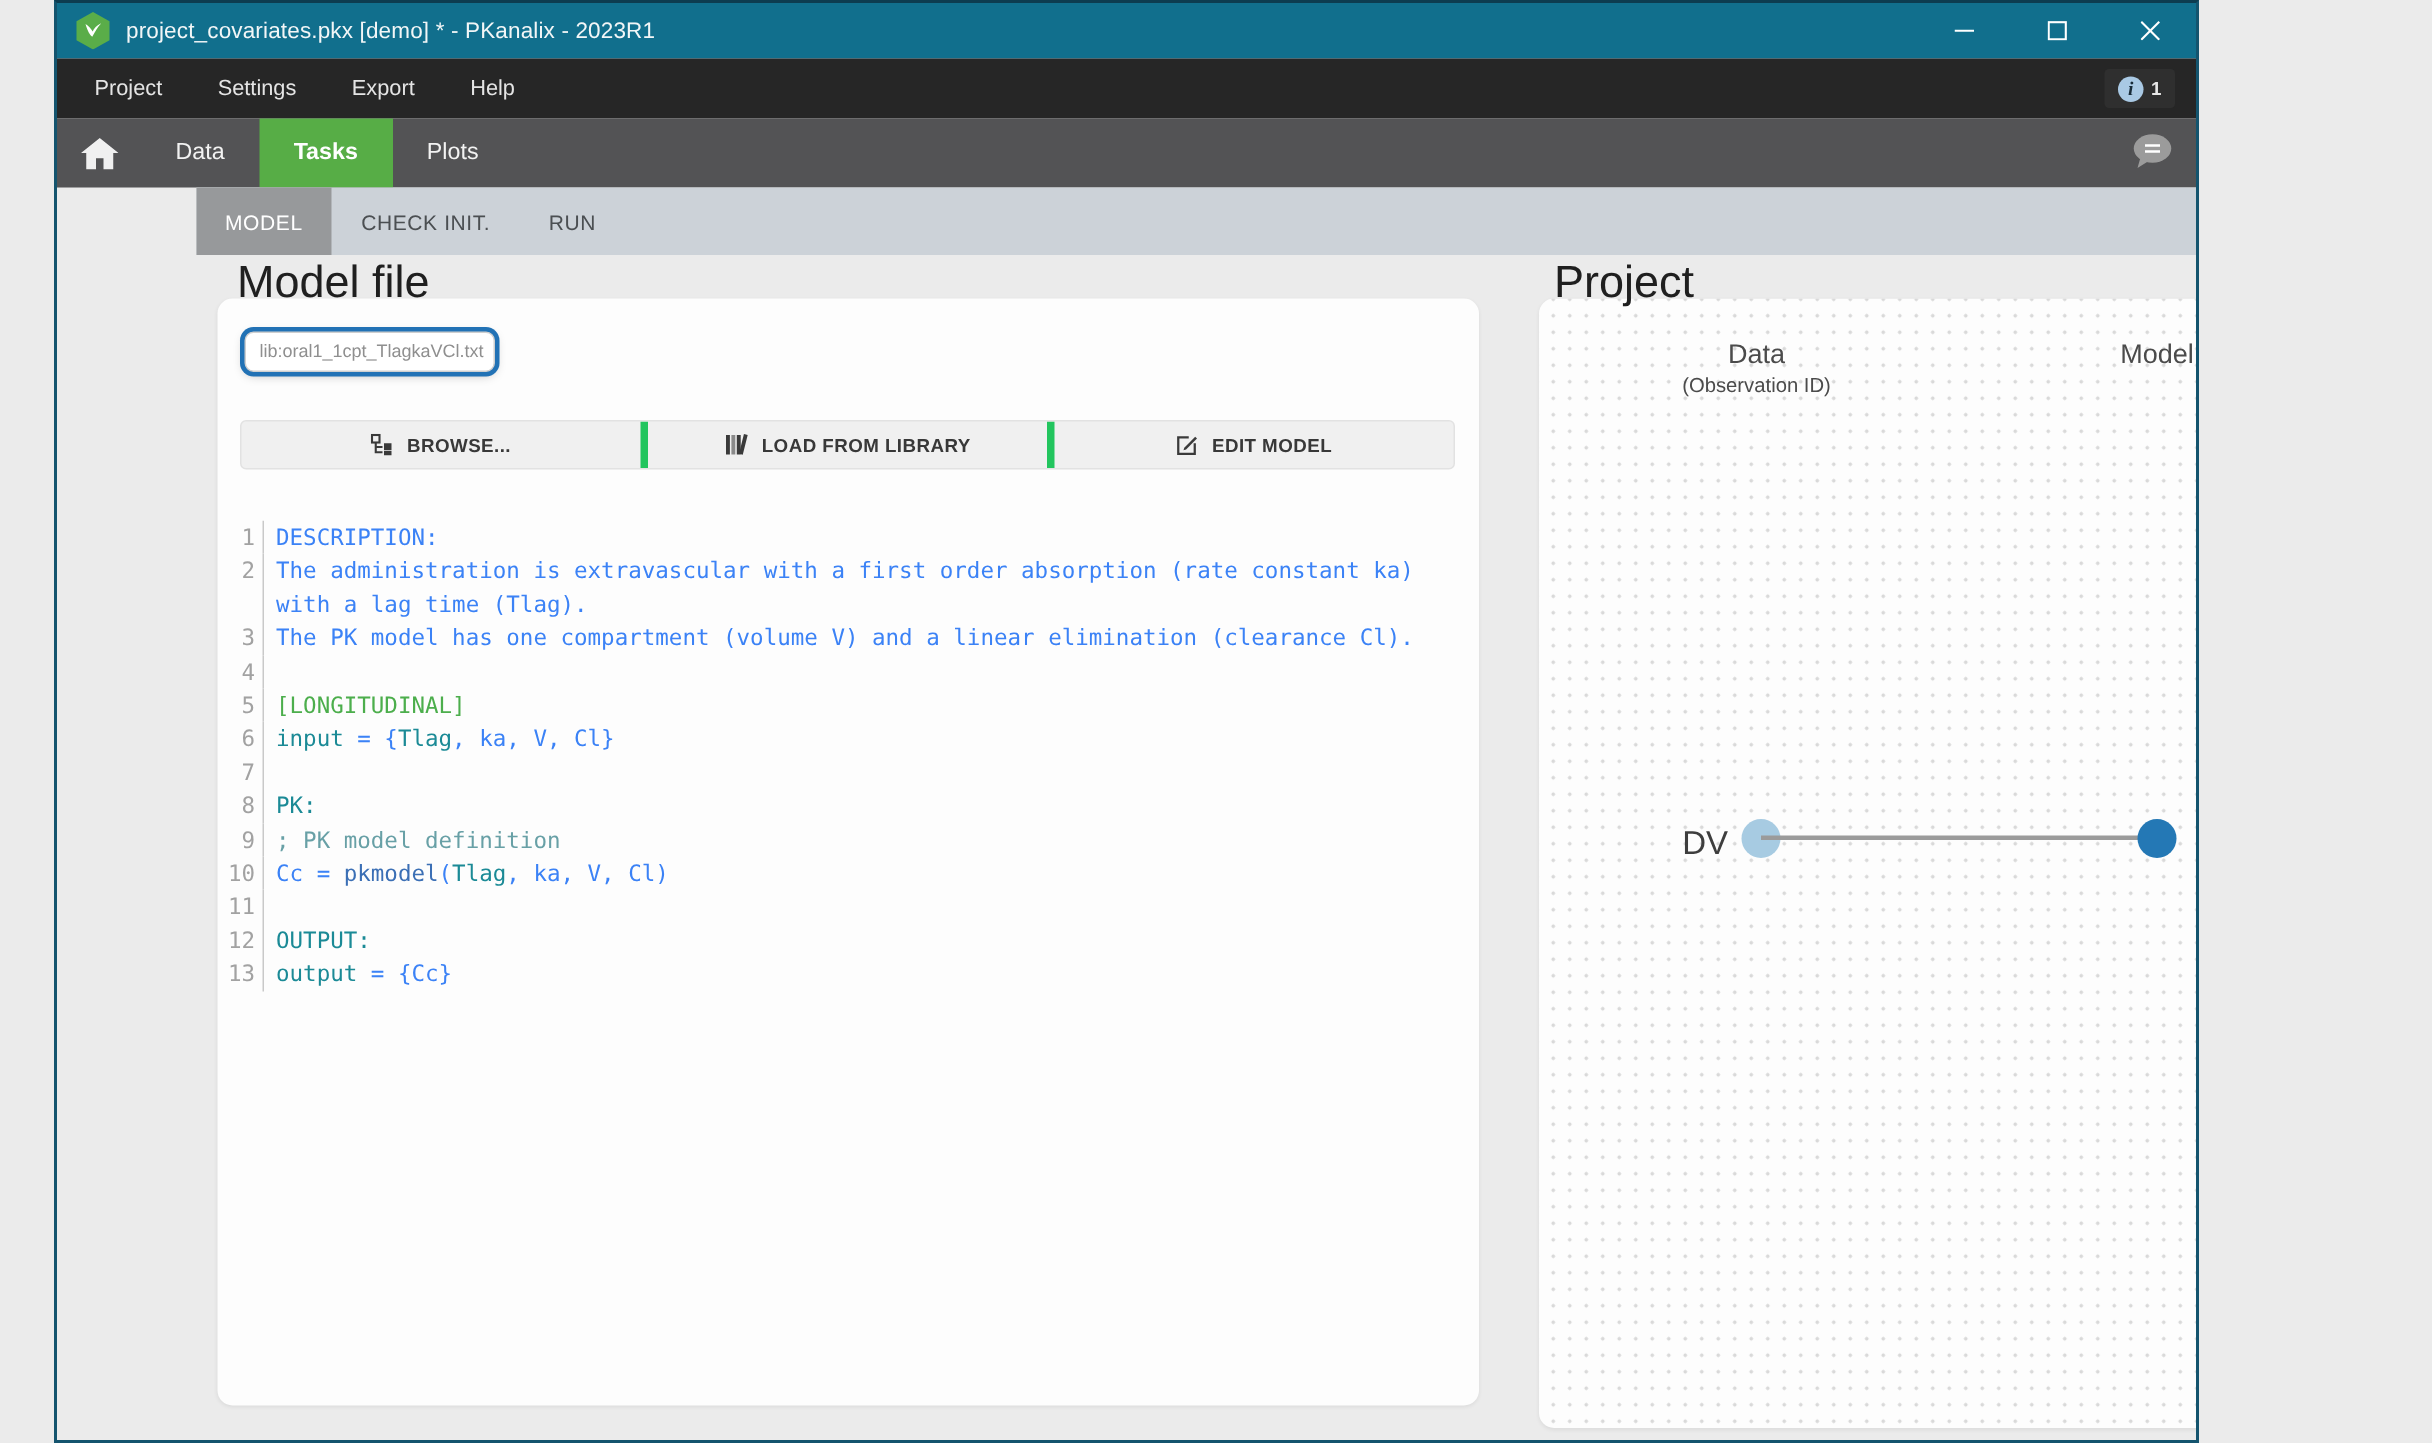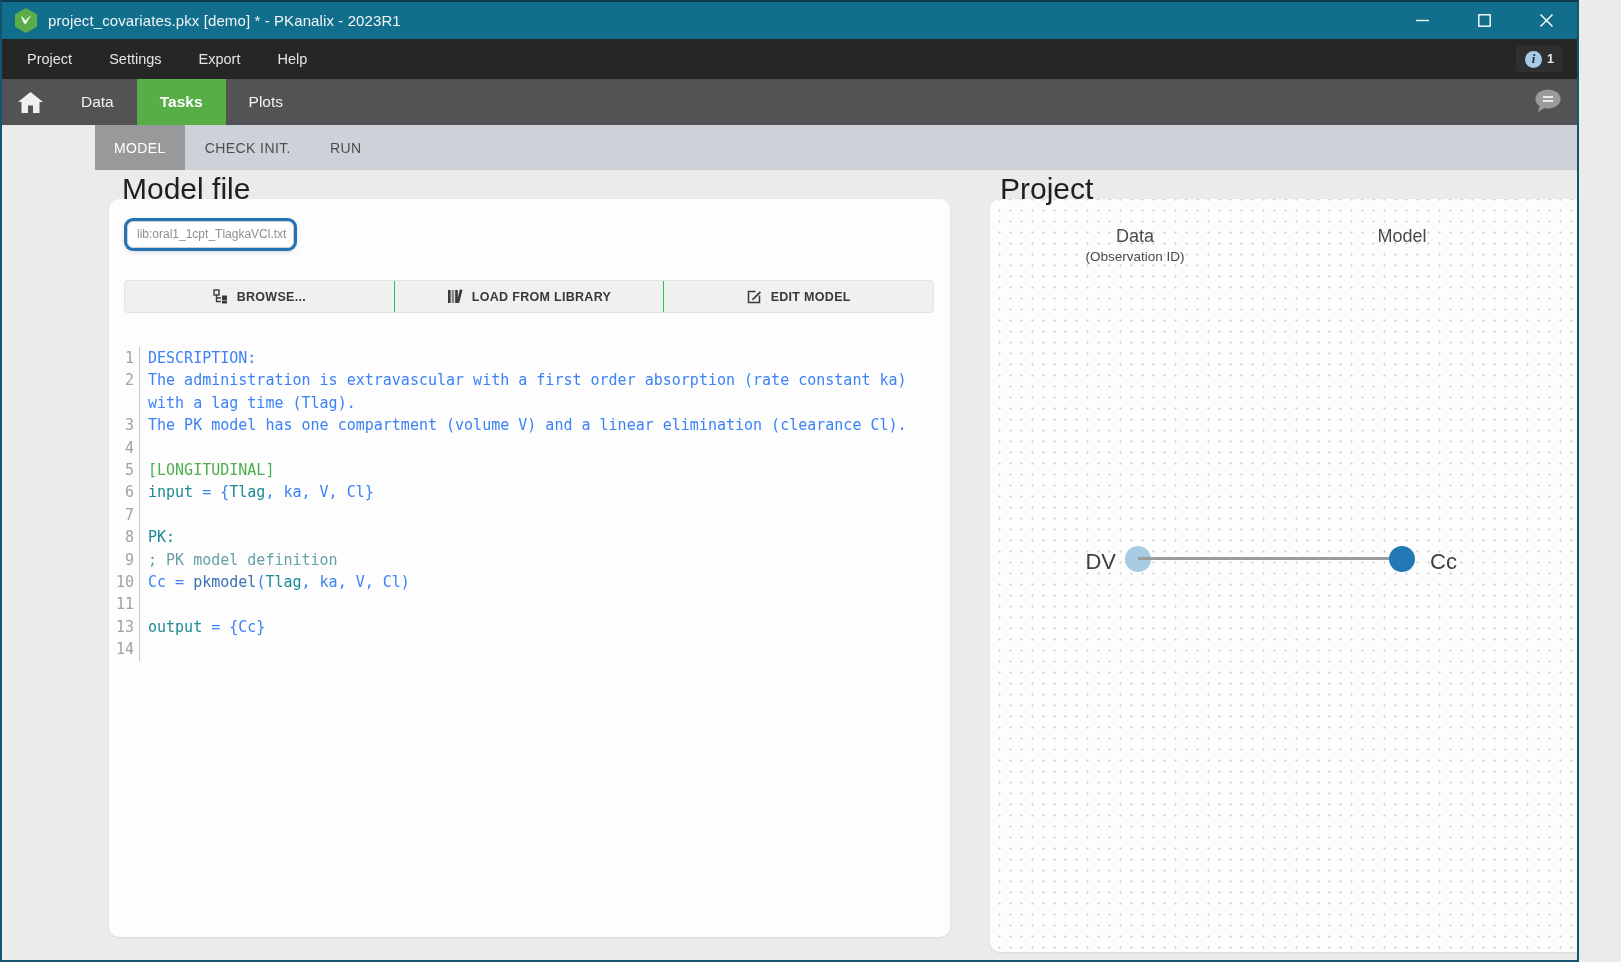--- a/index.html
+++ b/index.html
@@ -1,18 +1,18 @@
 <!DOCTYPE html>
 <html style="--titlebar-teal: #116f8d; --accent-green: #57ad46; --focus-blue: #2272b5; --map-handle-light: #a7cbe2; --map-handle-dark: #2478b5; --code-keyword-teal: #1b8a96; --code-section-green: #4cae4c; --code-function-blue: #3b6fb5; --code-comment: #68a0a6;"><head>
 <meta charset="utf-8">
 <style>
   * { margin:0; padding:0; box-sizing:border-box; }
   body { font-family:"Liberation Sans", sans-serif; background:#ebebeb; }
-  .window { position:relative; width:1579px; height:962px; overflow:hidden;
-            border:2px solid #14546e; border-top-color:#0d3c50; background:#ebebeb; }
+  .window { position:relative; width:1430px; height:962px; overflow:hidden;
+            border:2px solid #14546e; border-top-color:#0d3c50; background:#ebebeb;margin-left:36px; }
 
   
   .titlebar { position:absolute; left:0; top:0; width:100%; height:37px;
               background:var(--titlebar-teal,#116f8d); display:flex; align-items:center; }
   .app-icon { margin-left:12px; width:24px; height:25px; display:inline-flex; }
   .win-title { color:#f2f6f7; font-size:15px; margin-left:10px; letter-spacing:.1px; }
   .win-controls { position:absolute; right:0; top:0; height:37px; display:flex; }
   .wc { width:62px; height:37px; display:flex; align-items:center; justify-content:center; color:#fff; }
 
   
@@ -60,21 +60,21 @@
 
   
   .file-input { position:absolute; left:18px; top:22px; width:167px; height:27px; background:#fff;
                 border:1px solid #cfcfcf; border-radius:6px;
                 box-shadow:0 0 0 3px var(--focus-blue,#2272b5), 0 2px 7px rgba(0,0,0,.28);
                 font-size:12px; color:#8f8f8f; line-height:25px; padding-left:9px;
                 white-space:nowrap; overflow:hidden; }
   .btn-row { position:absolute; left:15px; top:81px; width:810px; height:33px; display:flex;
              background:#f0f0f0; border:1px solid #e2e2e2; border-radius:4px; overflow:hidden; }
   .mbtn { flex:1; display:flex; align-items:center; justify-content:center; gap:9px;
-          background:transparent; border:none; border-right:1px solid #22c55e;
+          background:transparent; border:none; border-right:5px solid #22c55e;
           font-family:"Liberation Sans", sans-serif; font-size:12.5px; font-weight:bold;
           color:#383838; letter-spacing:.3px; cursor:pointer; }
   .mbtn:last-child { border-right:none; }
 
   
   .code-editor { position:absolute; left:7px; top:148px; right:8px; bottom:10px; overflow:hidden;
                  font-family:"DejaVu Sans Mono", monospace; font-size:15px; line-height:22.4px; }
   .code-line { display:flex; min-height:22.4px; }
   .ln { flex:none; width:24px; text-align:right; padding-right:5px; color:#a2a2a2;
         border-right:1px solid #c9c9c9; }
@@ -244,26 +244,26 @@
             </div>
             <div class="code-line">
               <span class="ln">10</span>
               <span class="lc"><span class="seg-p">Cc = </span><span class="seg-b">pkmodel</span><span class="seg-p">(</span><span class="seg-k">Tlag</span><span class="seg-p">, ka, V, Cl)</span></span>
             </div>
             <div class="code-line">
               <span class="ln">11</span>
               <span class="lc"></span>
             </div>
             <div class="code-line">
+              <span class="ln">12</span>
+              <span class="lc"><span class="seg-k">OUTPUT:</span></span>
+            </div>
+            <div class="code-line">
               <span class="ln">13</span>
               <span class="lc"><span class="seg-k">output</span><span class="seg-p"> = {Cc}</span></span>
-            </div>
-            <div class="code-line">
-              <span class="ln">14</span>
-              <span class="lc"></span>
             </div>
           </div>
       </div>
     </div>
 
     <div class="panel-heading h-mapping">Project</div>
     <div class="card card-right">
       <div class="map-col map-col-data">
         <div class="hd">Data</div>
         <div class="sub">(Observation ID)</div>

